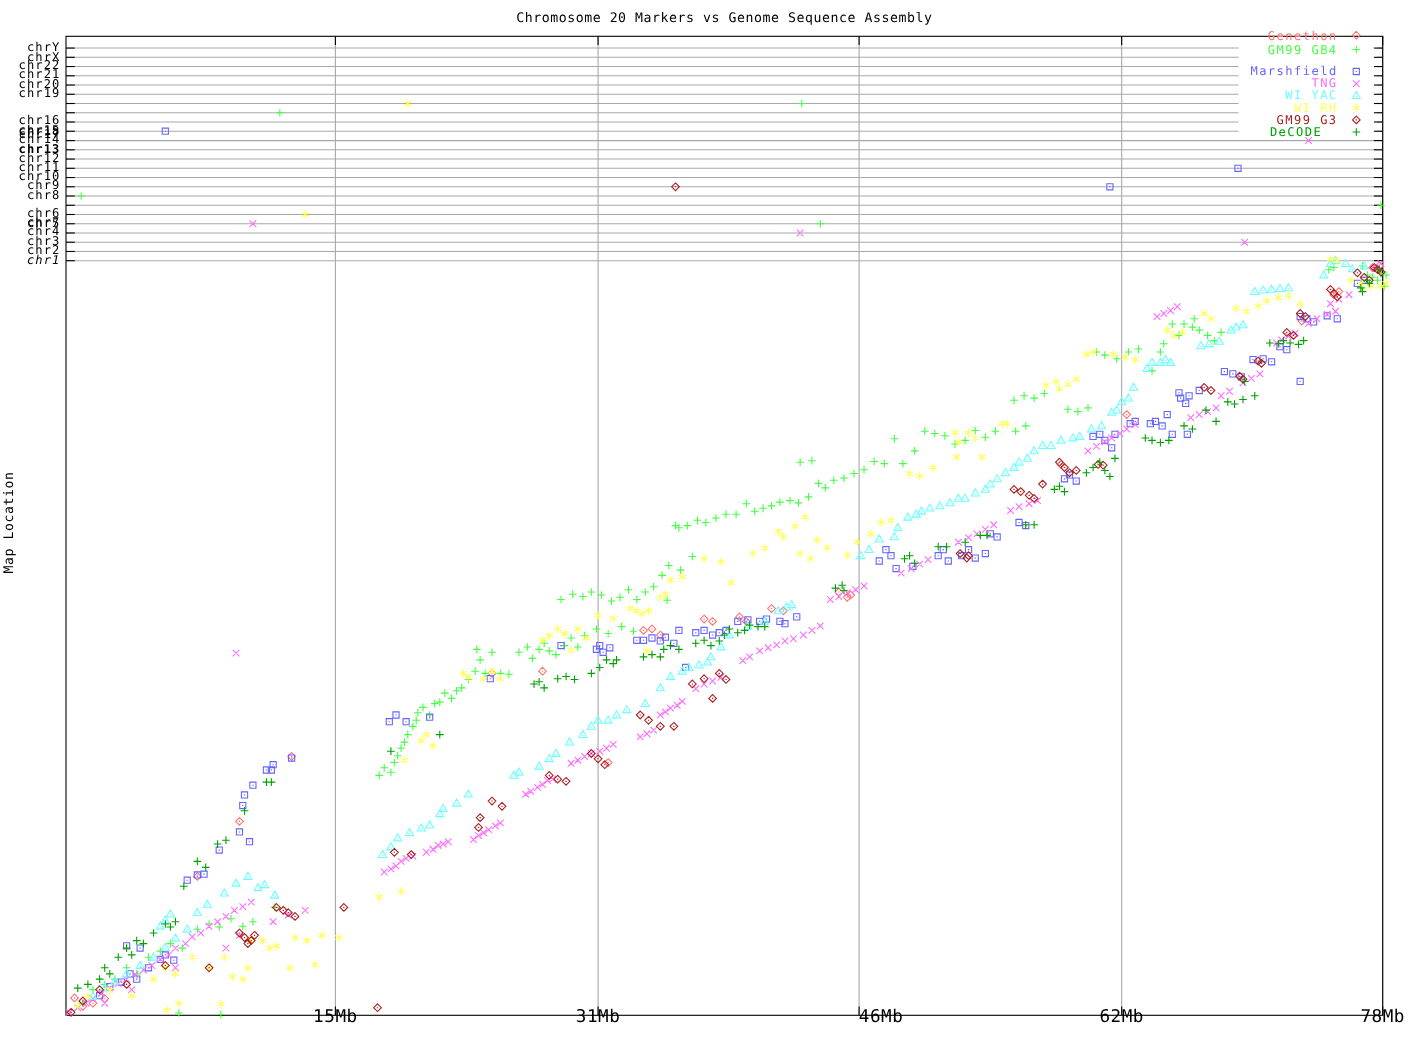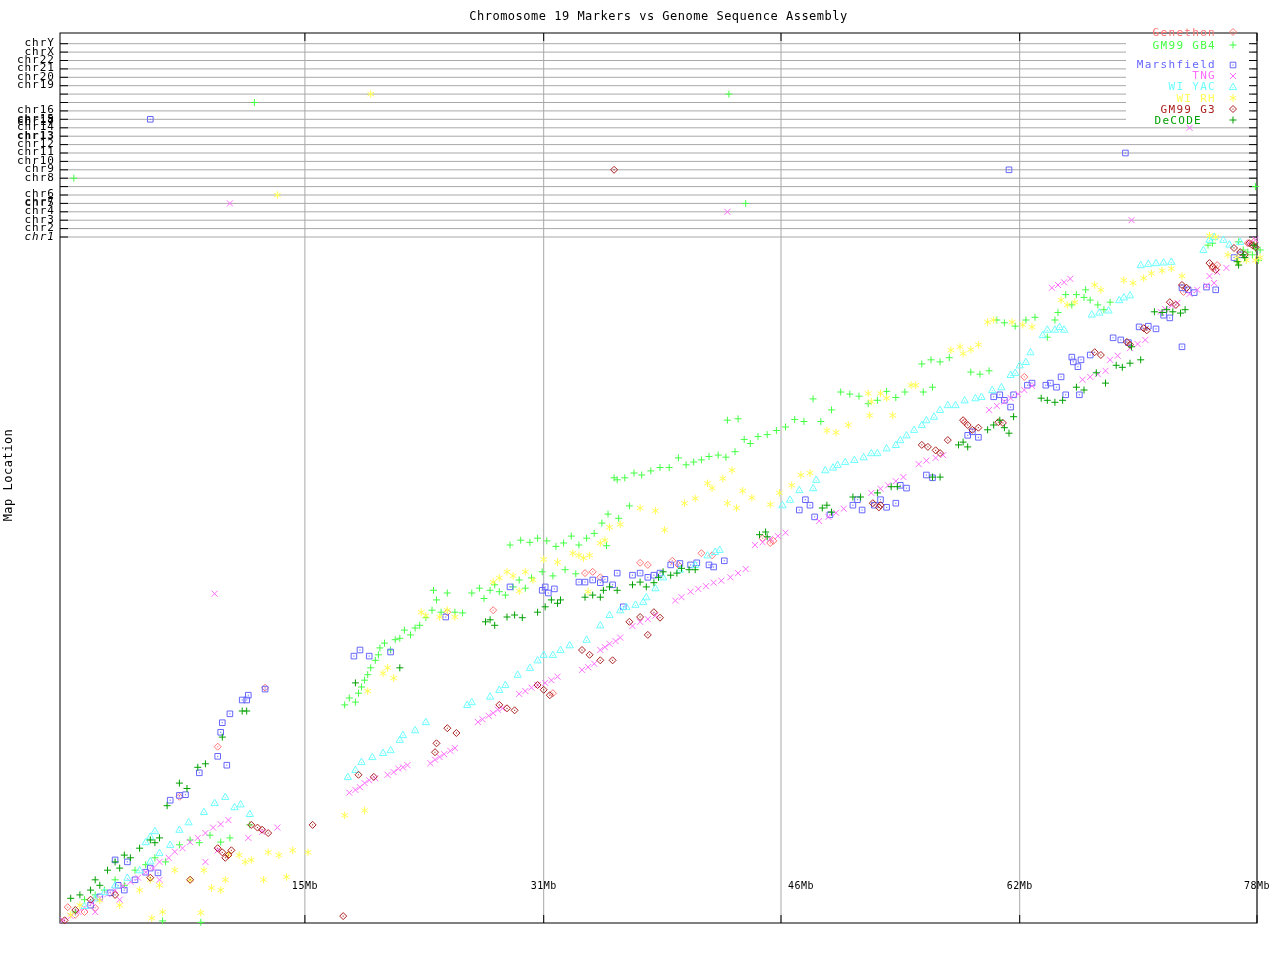--- a/index.html
+++ b/index.html
@@ -7,31 +7,31 @@
         font-family:"DejaVu Sans Mono","Liberation Mono",monospace;color:#000;}
   #title{position:absolute;top:9px;left:60px;width:1197px;text-align:center;
          font-size:12px;letter-spacing:0.5px;white-space:pre;}
   #ylabel{position:absolute;left:-52px;top:468px;width:120px;text-align:center;
           font-size:12px;letter-spacing:0.5px;transform:rotate(-90deg);transform-origin:center;}
   #xlabel{position:absolute;top:946px;left:60px;width:1197px;text-align:center;
           font-size:12px;letter-spacing:0.5px;}
   #plot{position:absolute;left:0;top:0;}
   .chrom-label{position:absolute;right:1225px;white-space:nowrap;
                font-size:11px;line-height:8px;letter-spacing:1px;}
-  .xtick-label{position:absolute;top:880px;transform:translateX(-50%);
-               font-size:10px;letter-spacing:0.5px;}
+  .xtick-label{position:absolute;top:914px;transform:translateX(-50%);
+               font-size:16px;letter-spacing:0.5px;}
   .lg-row{position:absolute;height:12px;display:flex;align-items:center;justify-content:flex-end;
           font-size:11px;letter-spacing:1.3px;white-space:nowrap;}
   .lg-row svg{margin-left:10px;flex:0 0 auto;}
 </style>
 </head>
 <body>
 
 <div id="page">
-  <div id="title">Chromosome 19 Markers vs Genome Sequence Assembly</div>
+  <div id="title">Chromosome 20 Markers vs Genome Sequence Assembly</div>
   <div id="ylabel">Map Location</div>
   <svg id="plot" width="1280" height="960">
       <g stroke="#a8a8a8" stroke-width="1">
         <line x1="304.9" y1="33" x2="304.9" y2="923"></line>
         <line x1="543.7" y1="33" x2="543.7" y2="923"></line>
         <line x1="781.0" y1="33" x2="781.0" y2="923"></line>
         <line x1="1019.7" y1="33" x2="1019.7" y2="923"></line>
         <line x1="1257.0" y1="33" x2="1257.0" y2="923"></line>
         <line x1="60" y1="43.7" x2="1257" y2="43.7"></line>
         <line x1="60" y1="52.1" x2="1257" y2="52.1"></line>

